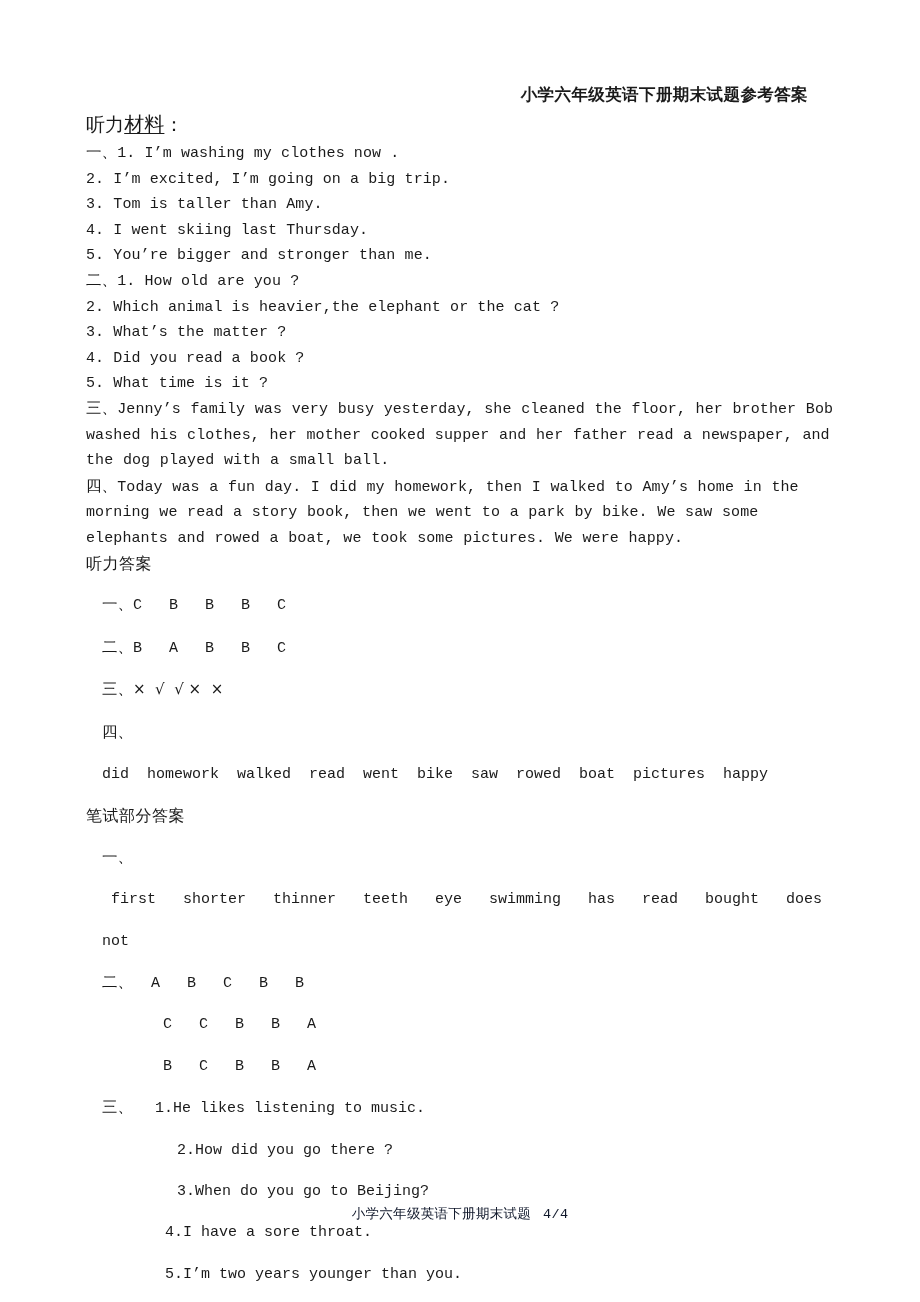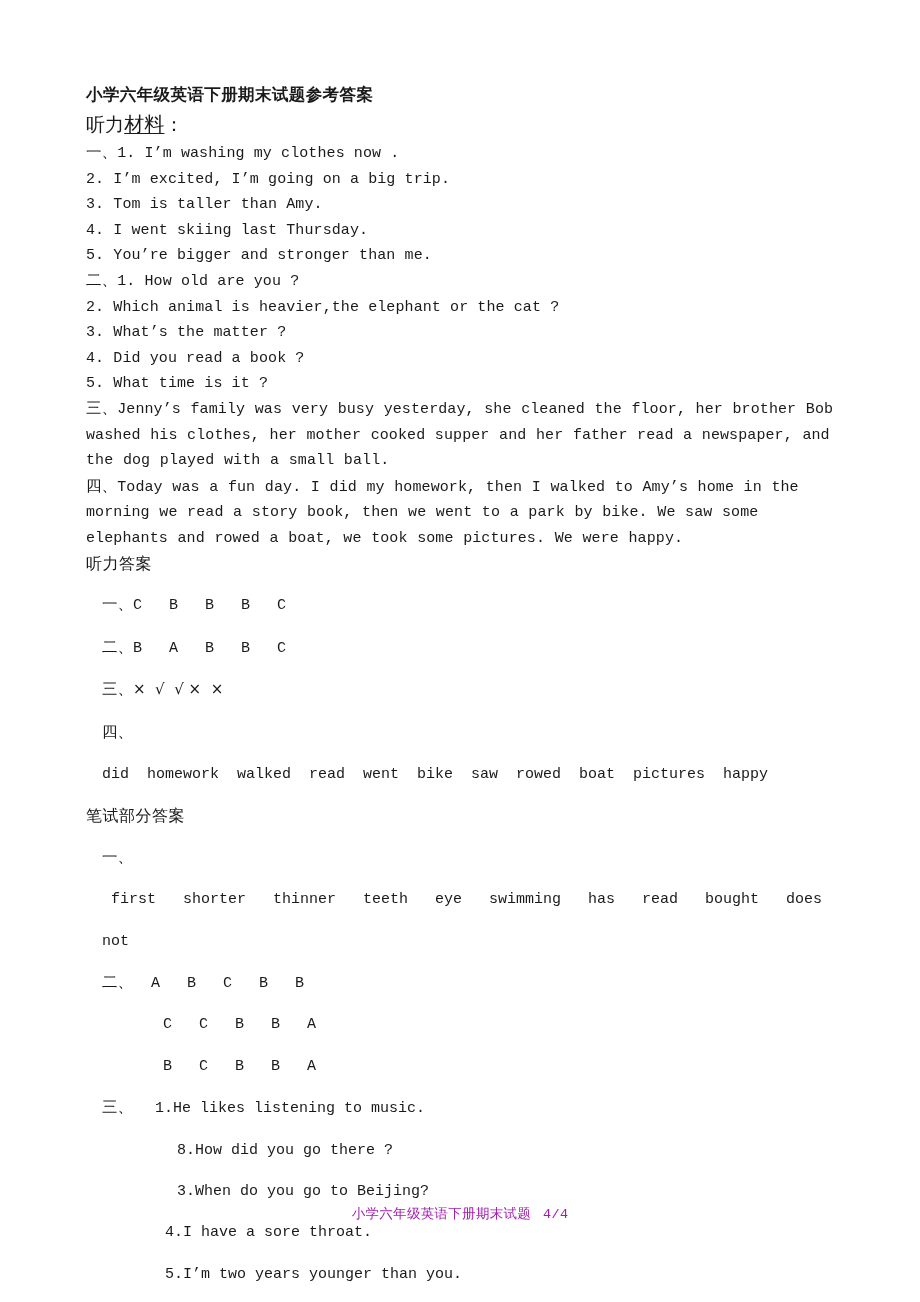--- a/index.html
+++ b/index.html
@@ -26,21 +26,21 @@
   }
   .content {
     position: absolute;
     left: 86px;
     top: 84px;
     width: 750px;
   }
 
   
   .doc-title {
-    text-align: left;
+    text-align: right;
     font-family: "DejaVu Sans", "Liberation Sans", sans-serif;
     font-weight: bold;
     font-size: 16.5px;
     line-height: 22px;
     letter-spacing: 0.4px;
     margin: 0 0 6px 0;
     padding-right: 28px;
   }
 
   
@@ -107,21 +107,21 @@
 
   
   .footer {
     position: absolute;
     left: 0;
     top: 1205px;
     width: 920px;
     text-align: center;
     font-family: "DejaVu Sans", "Liberation Sans", sans-serif;
     font-size: 13.5px;
-    color: #a21caf;
+    color: #0f172a;
     letter-spacing: 0.3px;
   }
   .footer .pg {
     font-family: "Liberation Mono", "DejaVu Sans Mono", monospace;
     font-size: 13.5px;
     padding-left: 12px;
   }
 </style>
 </head>
 <body>
@@ -162,21 +162,21 @@
 
     <div class="ans-row"><span class="section-label">一、</span></div>
     <div class="ans-row"> first   shorter   thinner   teeth   eye   swimming   has   read   bought   does</div>
     <div class="ans-row">not</div>
 
     <div class="ans-row"><span class="section-label">二、</span><span>  A   B   C   B   B</span></div>
     <div class="ans-row indent-2">   C   C   B   B   A</div>
     <div class="ans-row indent-2">   B   C   B   B   A</div>
 
     <div class="ans-row"><span class="section-label">三、</span><span style="padding-left:22px">1.He likes listening to music.</span></div>
-    <div class="ans-row" style="padding-left:75px">8.How did you go there ?</div>
+    <div class="ans-row" style="padding-left:75px">2.How did you go there ?</div>
     <div class="ans-row" style="padding-left:75px">3.When do you go to Beijing?</div>
     <div class="ans-row" style="padding-left:63px">4.I have a sore throat.</div>
     <div class="ans-row" style="padding-left:63px">5.I’m two years younger than you.</div>
 
     <div class="ans-row"><span class="section-label">四、</span><span>1B   2A   3C   4E   5D</span></div>
     <div class="ans-row"><span class="section-label">五、</span><span>C   A   B   C   C</span></div>
 
   </div>
 
   <div class="footer"><span>小学六年级英语下册期末试题</span><span class="pg">4/4</span></div>

